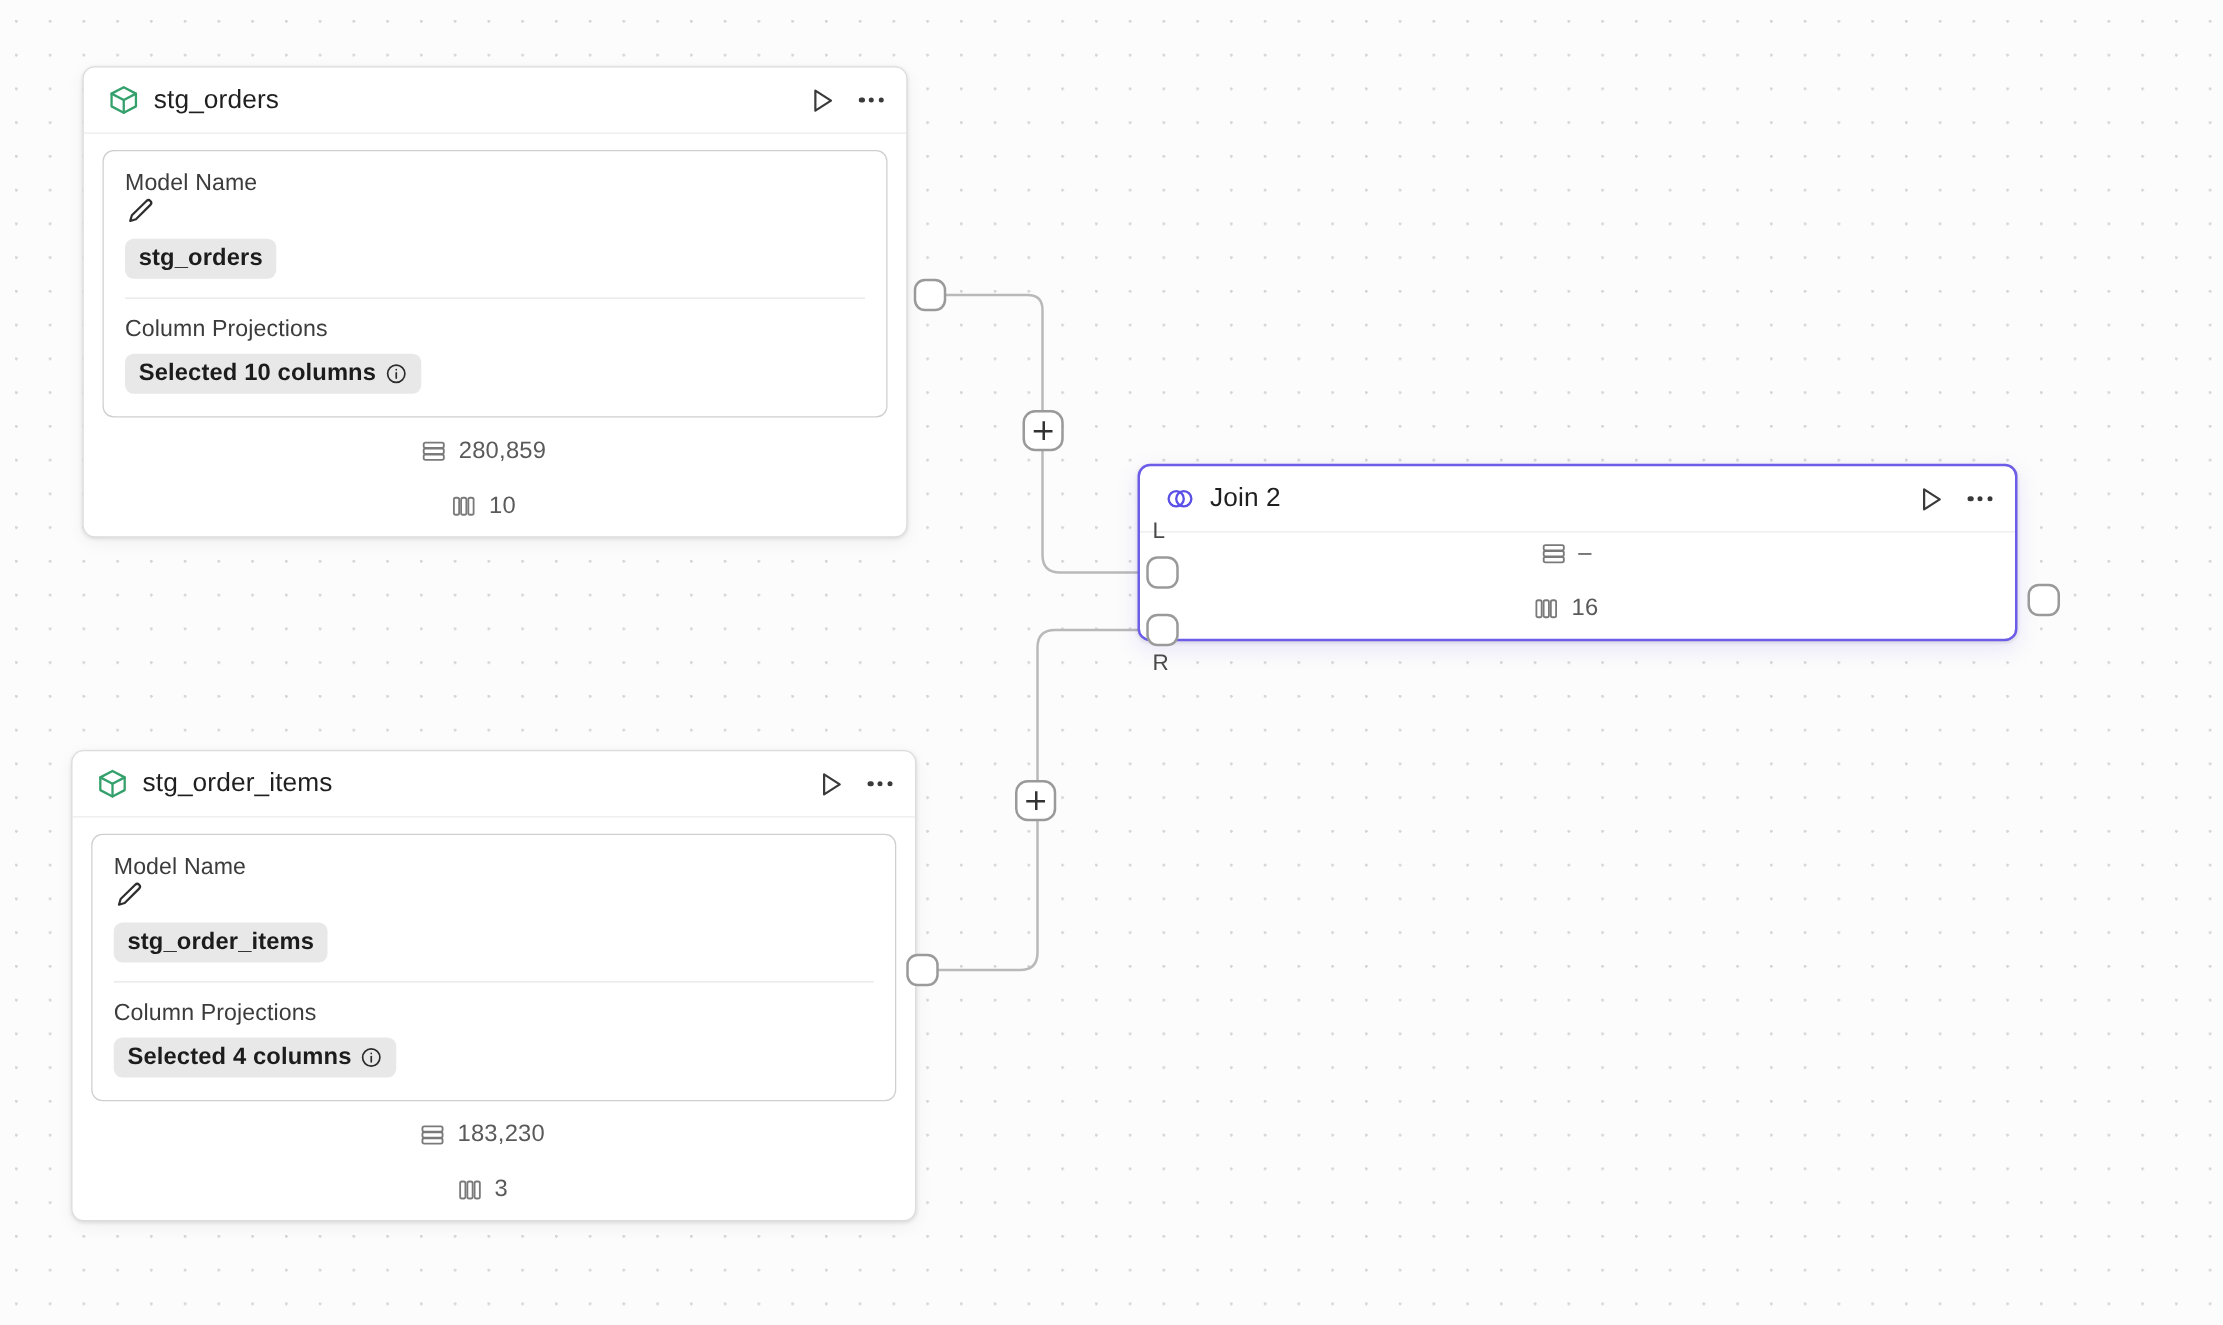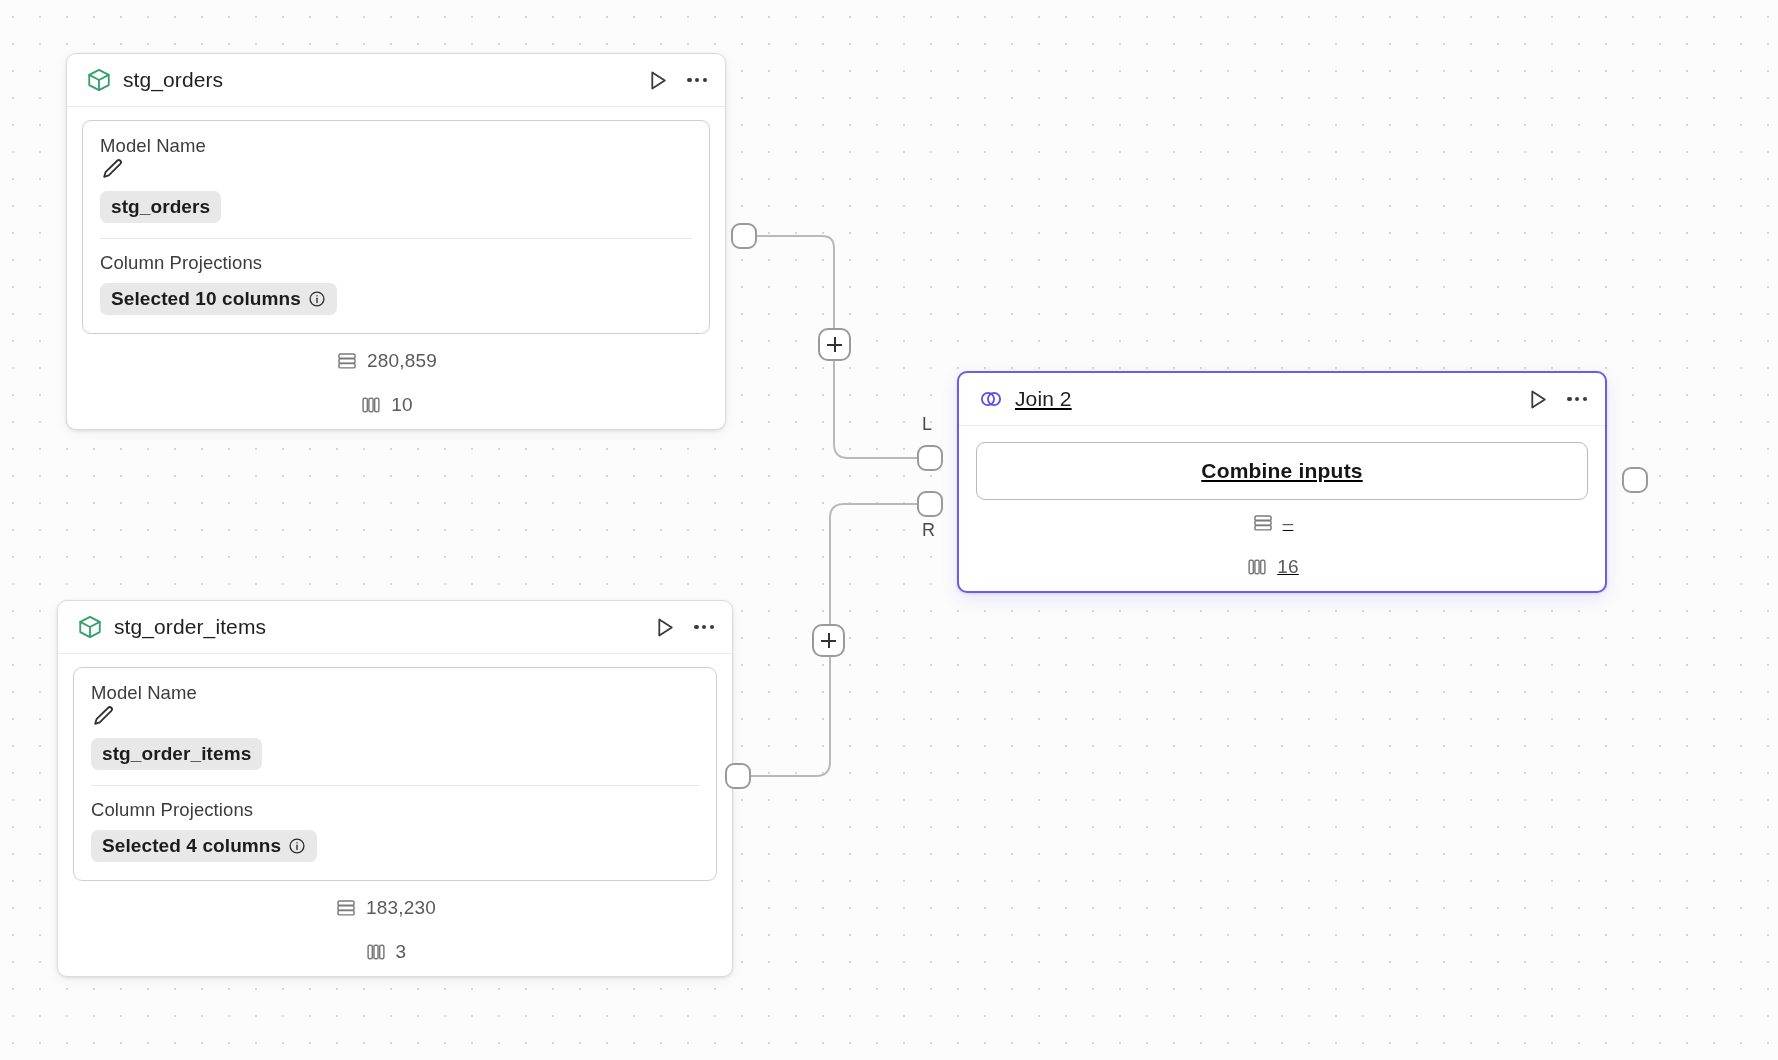--- a/index.html
+++ b/index.html
@@ -367,21 +367,21 @@
         </span>
         <span class="stat-val">3</span>
       </span>
     </div>
   </div>
 
   <div class="port" style="left:725px; top:763px;"></div>
 
   <div class="edge-plus" style="left:812px; top:624px;"></div>
 
-  <div class="node selected" style="left:957px; top:371px; width:650px;text-decoration:underline;">
+  <div class="node selected" style="left:910px; top:371px; width:704px;">
 
     <div class="node-header">
       <span class="hdr-icon">
         <svg width="26" height="26" viewBox="0 0 24 24" fill="none" stroke="#5b50e6" stroke-width="1.7">
           <circle cx="9.2" cy="12" r="5.6"></circle>
             <circle cx="14.8" cy="12" r="5.6"></circle>
         </svg>
       </span>
       <span class="node-title">Join 2</span>
       <span class="hdr-actions">
@@ -391,23 +391,20 @@
           </svg>
         </span>
         <span class="dots-icon icon-btn">
           <i></i>
             <i></i>
             <i></i>
         </span>
       </span>
     </div>
 
-    <div class="node-body" style="padding:16px 17px 6px 17px;">
-      <button class="combine-btn">Combine inputs</button>
-    </div>
 
     <div class="node-footer">
       <span class="stat">
         <span style="display:flex;">
           <svg width="22" height="22" viewBox="0 0 24 24" fill="none" stroke="#7a7a7a" stroke-width="1.6" stroke-linejoin="round">
             <rect x="3.2" y="4.4" width="17.6" height="4.7" rx="1.6"></rect>
             <rect x="3.2" y="9.6" width="17.6" height="4.7" rx="1.6"></rect>
             <rect x="3.2" y="14.8" width="17.6" height="4.7" rx="1.6"></rect>
           </svg>
         </span>

